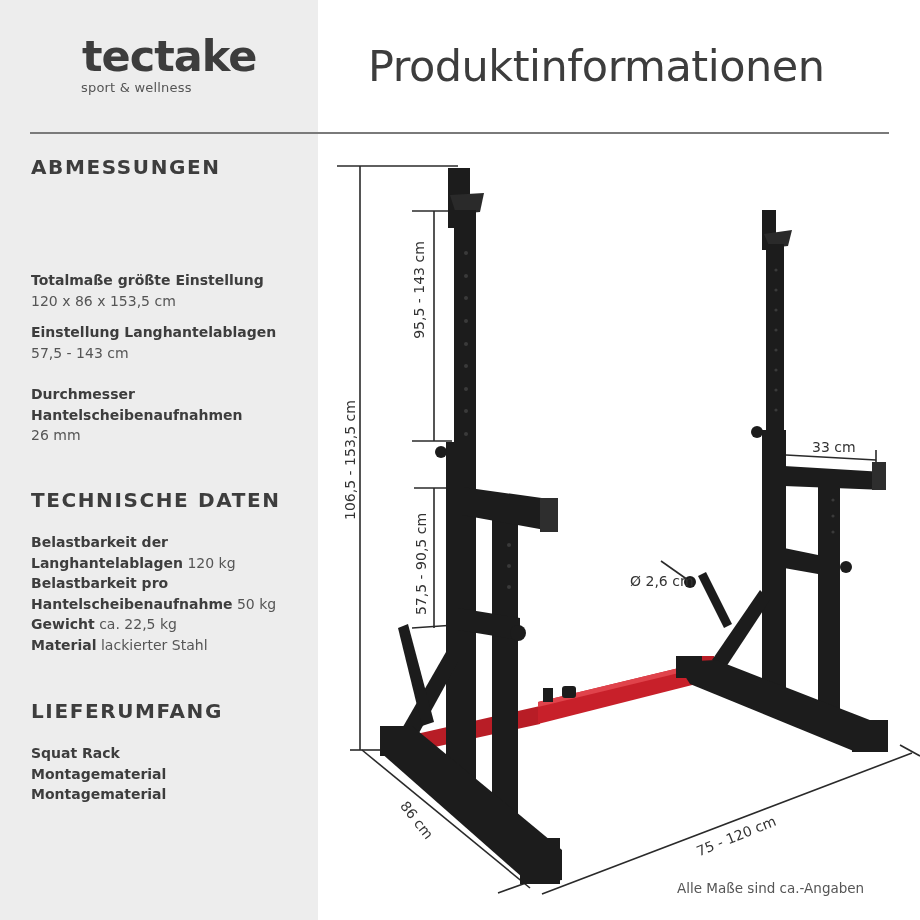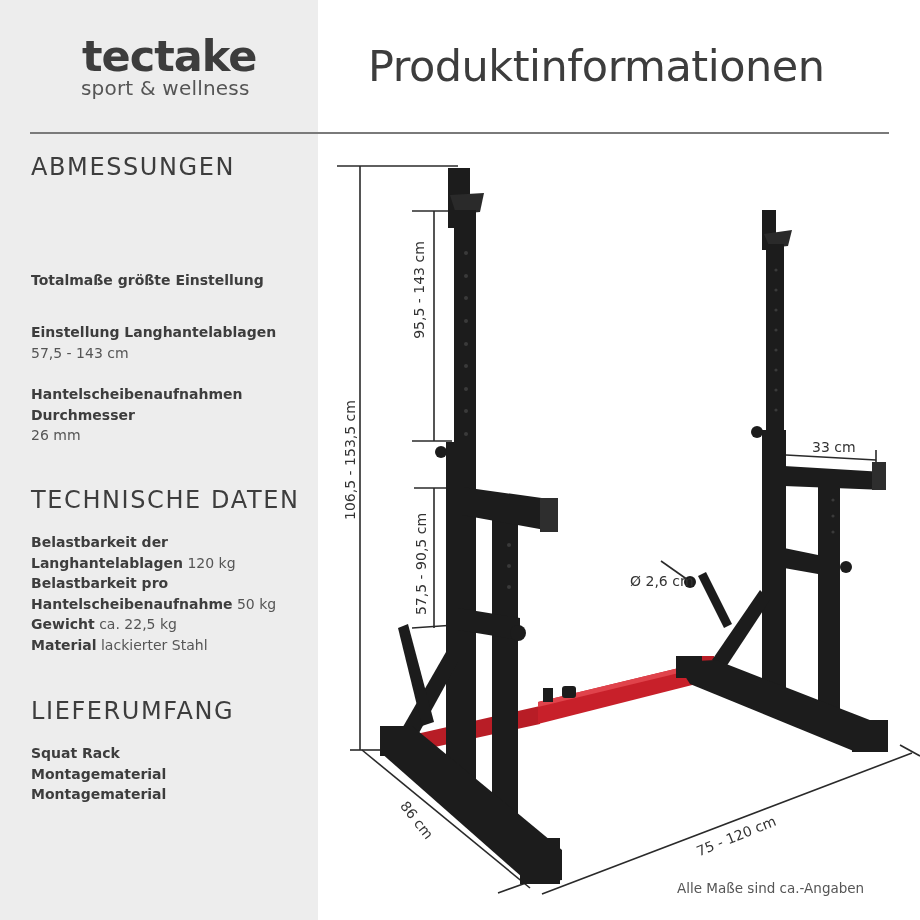--- a/index.html
+++ b/index.html
@@ -3,27 +3,27 @@
   <meta charset="utf-8">
   <style>
     * { margin: 0; padding: 0; box-sizing: border-box; }
     html, body { width: 920px; height: 920px; overflow: hidden; background: #ffffff; }
     body { position: relative; font-family: "DejaVu Sans", sans-serif; color: #3c3c3c; }
 
     .sidebar-bg { position: absolute; left: 0; top: 0; width: 318px; height: 920px; background: #ededed; }
 
     .brand { position: absolute; left: 70px; top: 33px; width: 180px; }
     .brand-name { font-family: "DejaVu Sans", sans-serif; font-weight: bold; font-size: 43px; letter-spacing: -1px; color: #3d3d3d; line-height: 46px; margin-left: 12px; }
-    .brand-tag { font-family: "DejaVu Sans", sans-serif; font-size: 20px; color: #555555; line-height: 18px; margin-left: 11px; letter-spacing: 0.2px; }
+    .brand-tag { font-family: "DejaVu Sans", sans-serif; font-size: 13px; color: #555555; line-height: 18px; margin-left: 11px; letter-spacing: 0.2px; }
 
     .page-title { position: absolute; left: 368px; top: 38px; font-family: "DejaVu Sans", sans-serif; font-size: 43px; color: #3d3d3d; letter-spacing: -0.5px; line-height: 56px; white-space: nowrap; }
 
     .divider { position: absolute; left: 30px; top: 132px; width: 859px; height: 2px; background: #7a7a7a; }
 
-    .section-title { position: absolute; left: 31px; font-family: "DejaVu Sans", sans-serif; font-weight: normal; font-size: 24px; letter-spacing: 1.6px; color: #3d3d3d; line-height: 24px; white-space: nowrap; }
+    .section-title { position: absolute; left: 31px; font-family: "DejaVu Sans", sans-serif; font-weight: bold; font-size: 20px; letter-spacing: 1.6px; color: #3d3d3d; line-height: 24px; white-space: nowrap; }
 
     .spec { position: absolute; left: 31px; width: 270px; font-family: "DejaVu Sans", sans-serif; font-size: 14px; line-height: 20.5px; color: #4a4a4a; }
     .spec .lbl { font-weight: bold; color: #3d3d3d; }
     .spec .val { font-weight: normal; color: #555555; }
 
     .list-items { position: absolute; left: 31px; top: 743px; font-family: "DejaVu Sans", sans-serif; font-size: 14px; line-height: 20.5px; font-weight: bold; color: #3d3d3d; }
 
     .dim-label { position: absolute; font-family: "DejaVu Sans", sans-serif; font-size: 14px; color: #333333; white-space: nowrap; line-height: 16px; }
     .rot-90 { transform: rotate(-90deg); transform-origin: center center; }
 
@@ -44,28 +44,29 @@
 <div class="page-title">Produktinformationen</div>
 
 <div class="divider"></div>
 
 <div class="section-title" style="top:155px">ABMESSUNGEN</div>
 
 <div class="spec" style="top:200px">
 </div>
 <div class="spec" style="top:270px">
   <div class="lbl">Totalmaße größte Einstellung</div>
+  <div class="val">120 x 86 x 153,5 cm</div>
 </div>
 <div class="spec" style="top:322px">
   <div class="lbl">Einstellung Langhantelablagen</div>
   <div class="val">57,5 - 143 cm</div>
 </div>
 <div class="spec" style="top:384px">
+  <div class="lbl">Durchmesser</div>
   <div class="lbl">Hantelscheibenaufnahmen</div>
-  <div class="lbl">Durchmesser</div>
   <div class="val">26 mm</div>
 </div>
 
 <div class="section-title" style="top:488px">TECHNISCHE DATEN</div>
 
 <div class="spec" style="top:532px">
   <div class="lbl">Belastbarkeit der</div>
   <div><span class="lbl">Langhantelablagen</span> <span class="val">120 kg</span></div>
   <div class="lbl">Belastbarkeit pro</div>
   <div style="white-space:nowrap"><span class="lbl">Hantelscheibenaufnahme</span> <span class="val">50 kg</span></div>

